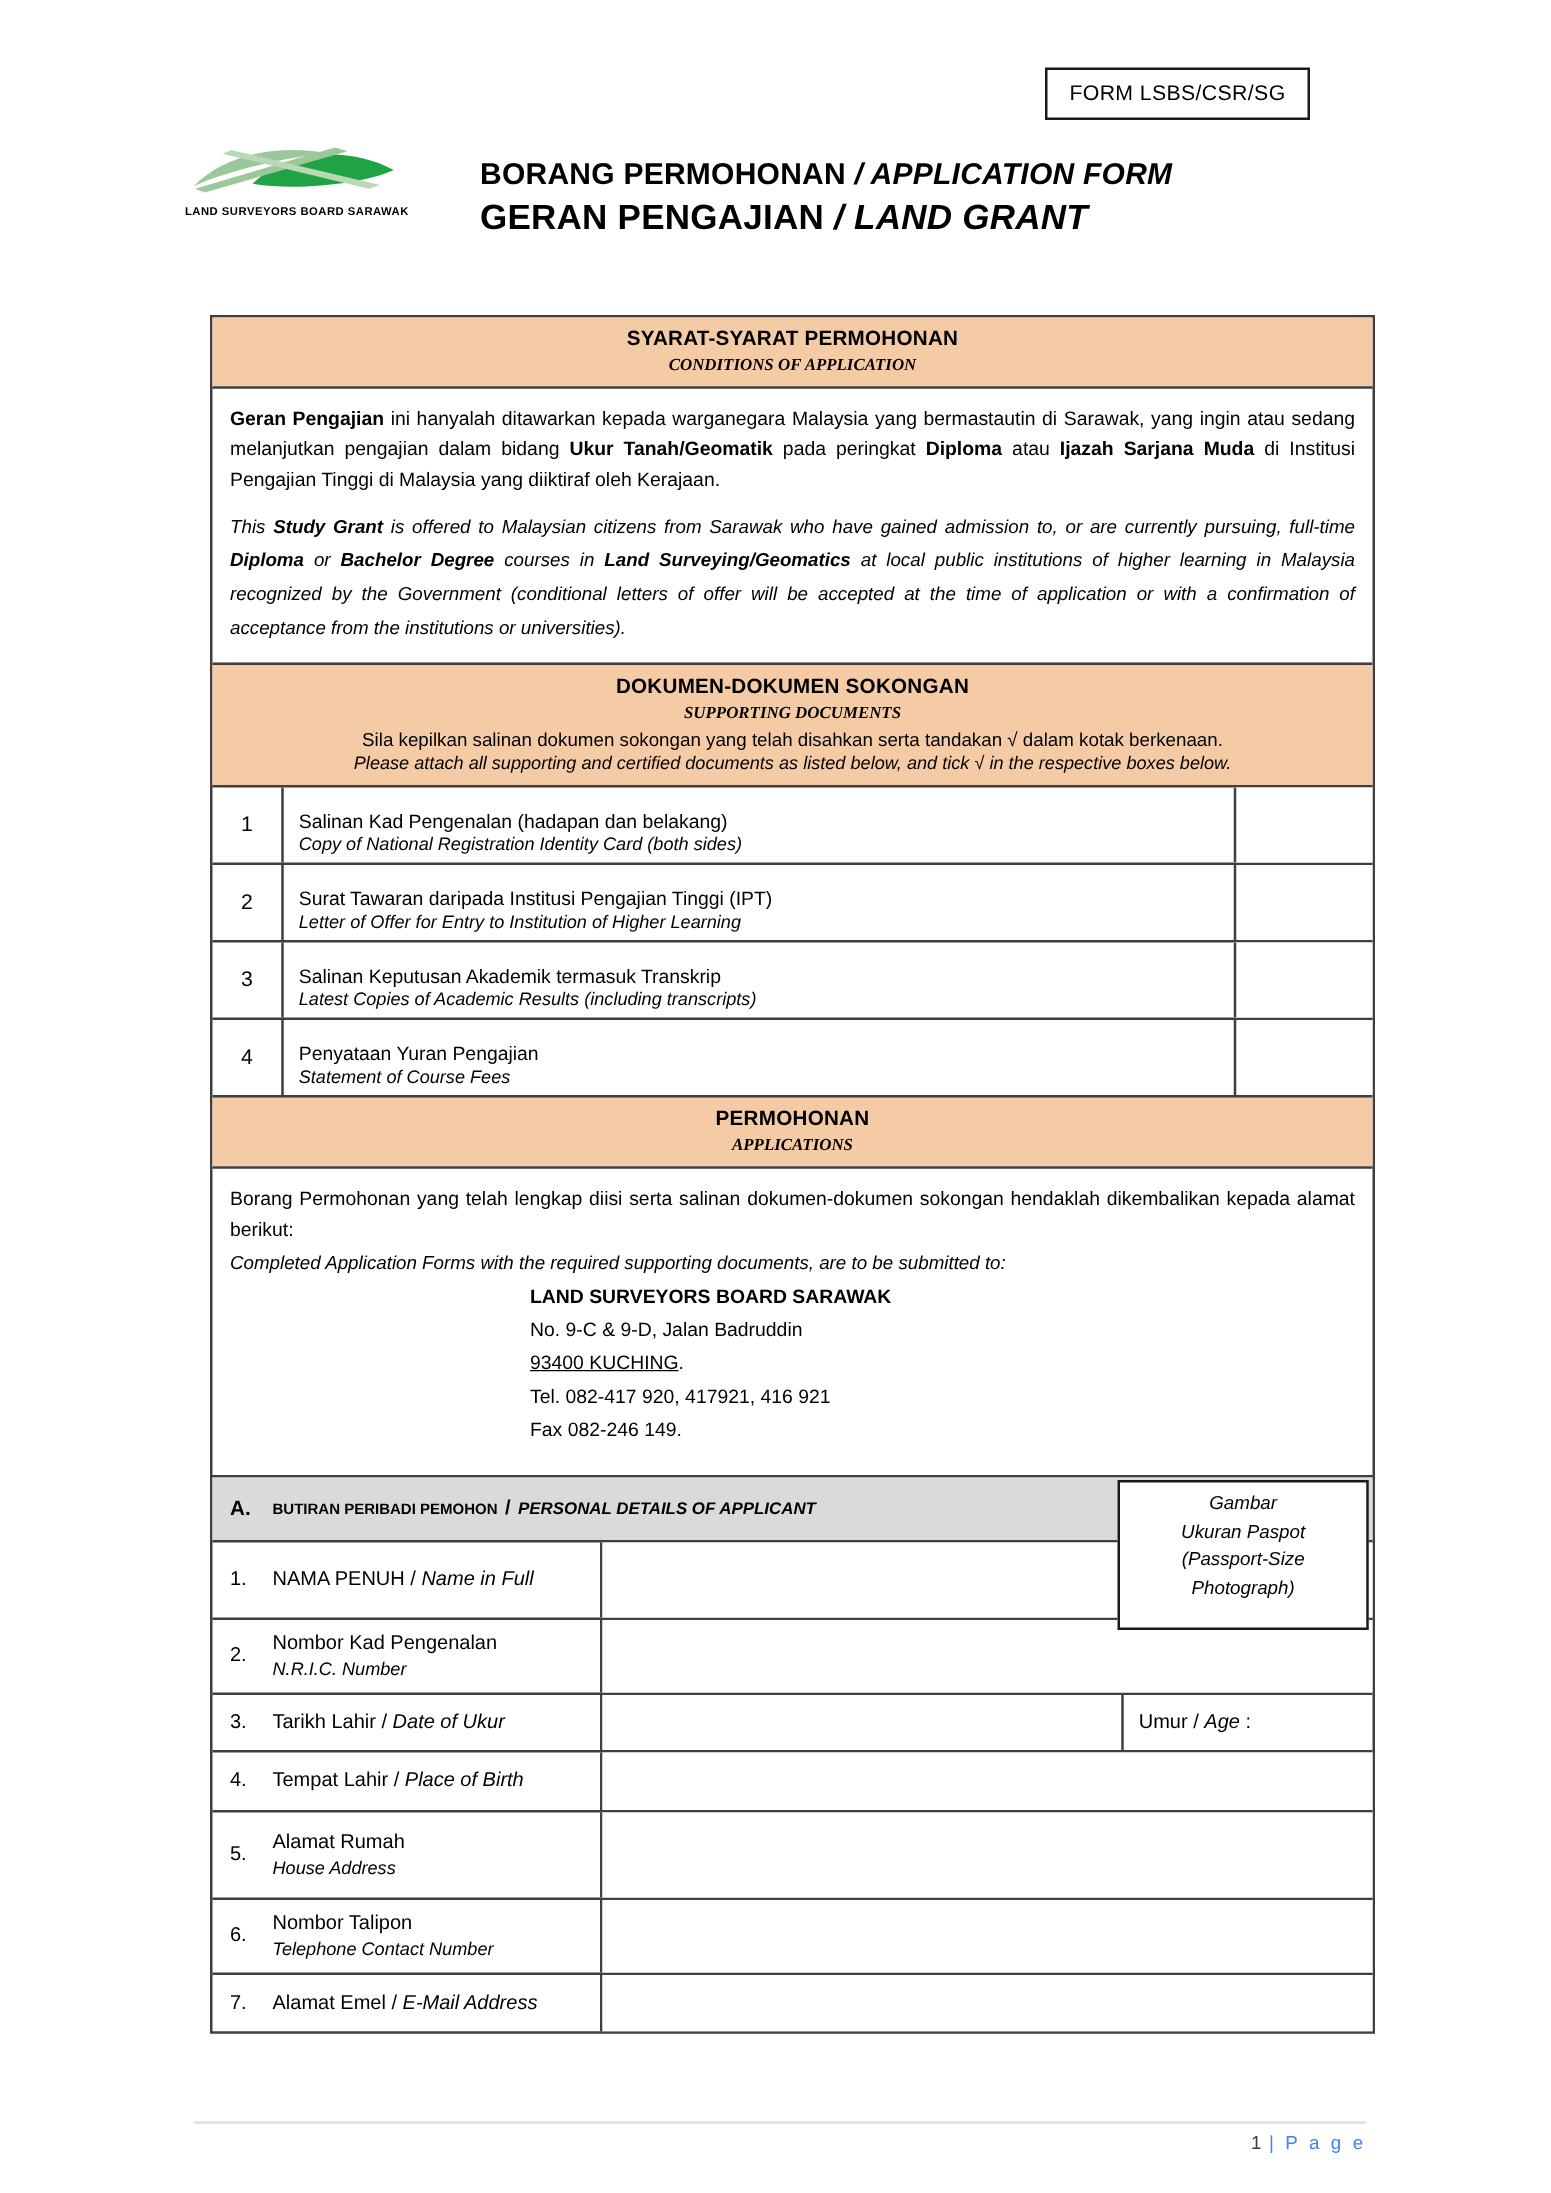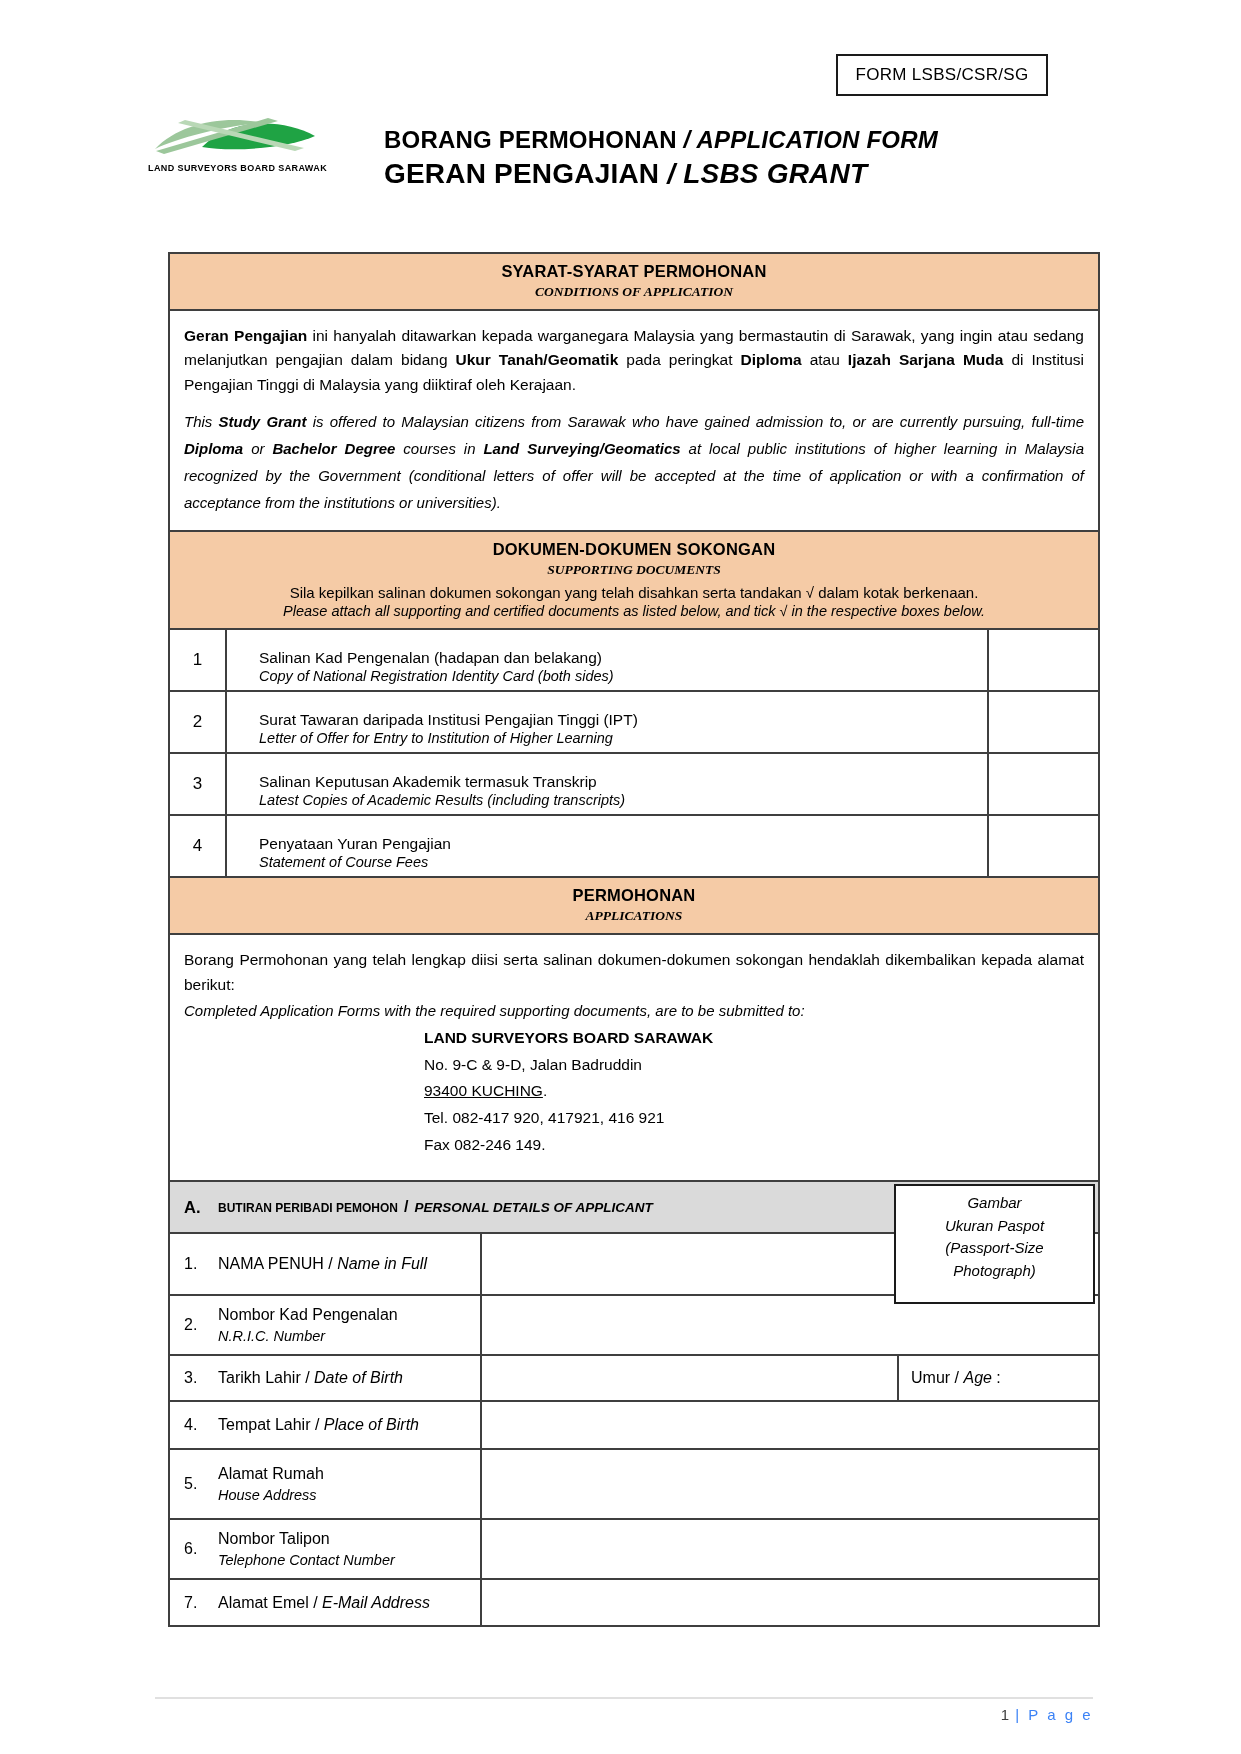--- a/index.html
+++ b/index.html
@@ -44,21 +44,21 @@
   .band-sub { font-size: 13.5px; font-weight: 700; font-style: italic; margin-top: 3px; font-family: Liberation Serif, serif; }
   .band-note { font-size: 15px; margin-top: 6px; }
   .band-note-en { font-size: 14.5px; font-style: italic; margin-top: 2px; }
 
   .cond-body { padding: 13px 14px 14px; }
   .p-my { font-size: 15.5px; line-height: 1.58; text-align: justify; }
   .p-en { font-size: 15px; line-height: 1.8; text-align: justify; font-style: italic; margin-top: 11px; }
 
   .doc-row { display: grid; grid-template-columns: 57px 1fr 111px; min-height: 51px; }
   .doc-no { display: flex; align-items: center; justify-content: center; font-size: 17px; border-right: 2px solid #3f3f3f; }
-  .doc-desc { padding: 19px 12px 6px; display: flex; flex-direction: column; justify-content: center; margin-left: 20px; }
+  .doc-desc { padding: 19px 12px 6px; display: flex; flex-direction: column; justify-content: center; }
   .doc-my { font-size: 15.5px; }
   .doc-en { font-size: 14.5px; font-style: italic; margin-top: 1px; }
   .doc-tick { border-left: 2px solid #3f3f3f; background: #fff; }
 
   .apps-body { padding: 13px 14px 28px; }
   .p-my2 { font-size: 15.5px; line-height: 1.6; text-align: justify; }
   .p-en2 { font-size: 15px; font-style: italic; margin-top: 4px; }
   .addr { margin-left: 240px; margin-top: 6px; }
   .addr-line { font-size: 15.5px; line-height: 1.72; }
 
@@ -115,21 +115,21 @@
       <path d="M3 39 C 28 13, 72 5, 112 13 C 78 15, 28 27, 3 39 Z" fill="#9CC79B"></path>
       <path d="M50 37 C 78 9, 128 7, 163 26 C 140 37, 84 43, 50 37 Z" fill="#1FA344"></path>
       <path d="M4 41 L 116 8 L 126 11 L 12 44 Z" fill="#9CC79B"></path>
       <path d="M33 10 L 152 38 L 143 41 L 26 13 Z" fill="#B9D8B6"></path>
     </svg>
     <div class="brand-text">LAND SURVEYORS BOARD SARAWAK</div>
   </div>
 
   <div class="titles">
     <div class="title-l1"><span class="sb">BORANG PERMOHONAN </span><span class="sb si">/ APPLICATION FORM</span></div>
-    <div class="title-l2"><span class="sb">GERAN PENGAJIAN </span><span class="sb si">/ LSBS GRANT</span></div>
+    <div class="title-l2"><span class="sb">GERAN PENGAJIAN </span><span class="sb si">/ LAND GRANT</span></div>
   </div>
 
   <div class="main-table">
 
     <div class="band">
       <div class="band-title">SYARAT-SYARAT PERMOHONAN</div>
       <div class="band-sub">CONDITIONS OF APPLICATION</div>
     </div>
 
     <div class="cond-body">
@@ -225,21 +225,21 @@
           <div class="sa-sub"><span class="si">N.R.I.C. Number</span></div>
         </div>
       </div>
       <div class="sa-value"></div>
     </div>
 
     <div class="sa-row with-age h46">
       <div class="sa-label">
         <span class="sa-no">3.</span>
         <div class="sa-texts">
-          <div class="sa-main"><span>Tarikh Lahir / </span><span class="si">Date of Birth</span></div>
+          <div class="sa-main"><span>Tarikh Lahir / </span><span class="si">Date of Ukur</span></div>
         </div>
       </div>
       <div class="sa-value"></div>
       <div class="sa-age">
         <span><span>Umur / </span><span class="si">Age</span><span> :</span></span>
       </div>
     </div>
 
     <div class="sa-row h48">
       <div class="sa-label">

